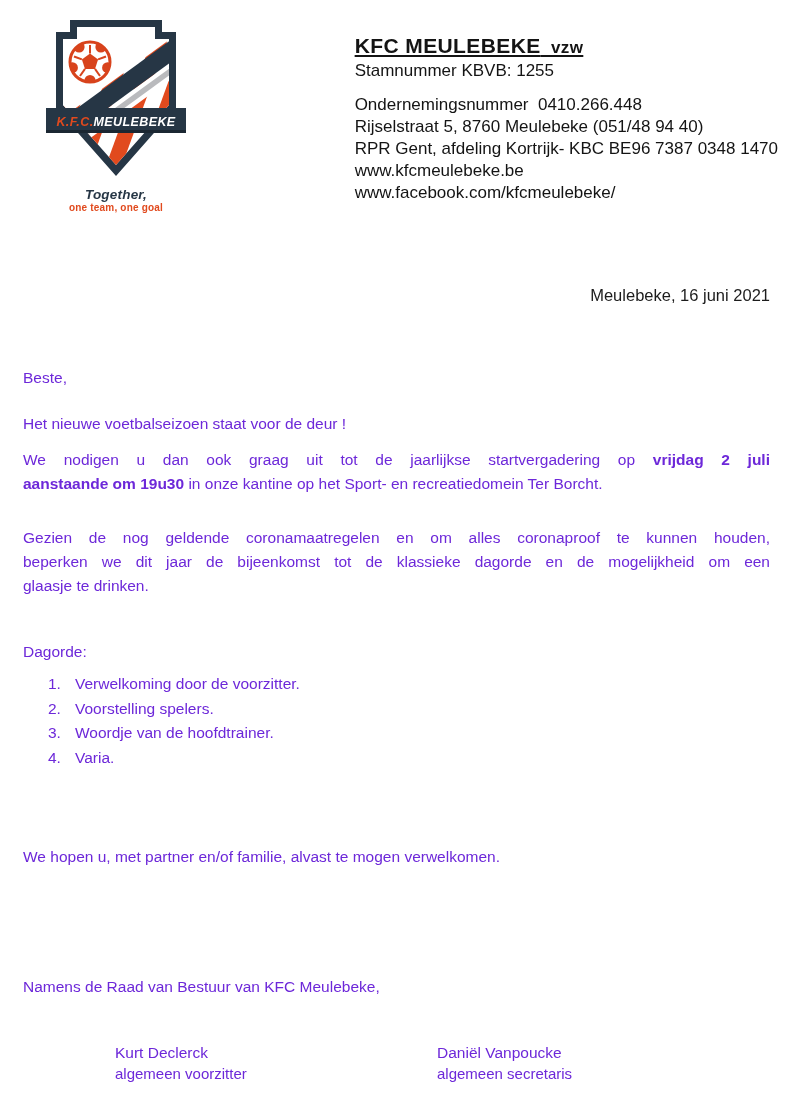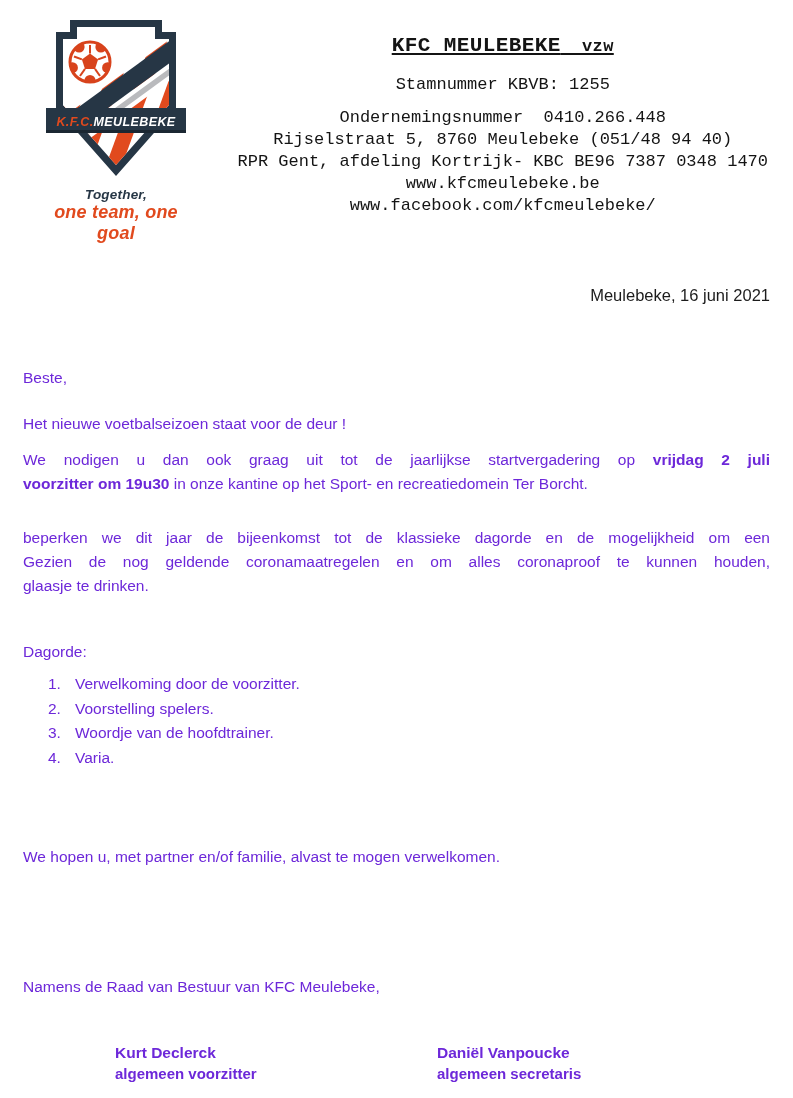--- a/index.html
+++ b/index.html
@@ -12,27 +12,27 @@
     background: #ffffff;
     font-family: "Liberation Sans", sans-serif;
     color: #1c1c1c;
     overflow: hidden;
   }
 
   
   .logo { position: absolute; left: 45px; top: 12px; width: 142px; text-align: center; }
   .logo svg { display: block; margin: 0 auto; }
   .slogan1 { font-weight: bold; font-style: italic; font-size: 13.5px; color: #263645; margin-top: 5px; letter-spacing: .2px; text-align: center; }
-  .slogan2 { font-weight: bold; font-style: italic; font-size: 18px; color: #e14a1e; letter-spacing: .2px; }
+  .slogan2 { font-weight: bold; font-size: 10px; color: #e14a1e; letter-spacing: .2px; }
 
   
-  .hdr { position: absolute; top: 34px; right: 25px; text-align: center; font-family: Liberation Mono, monospace; color: #141414; }
+  .hdr { position: absolute; top: 34px; right: 15px; text-align: left; font-family: Liberation Sans, sans-serif; color: #141414; }
   .hdr-name { font-size: 21px; font-weight: bold; text-decoration: underline; letter-spacing: .4px; white-space: pre; }
   .hdr-name .vzw { font-size: 17px; }
-  .hdr-stam { font-size: 17px; margin-top: 18px; }
+  .hdr-stam { font-size: 17px; margin-top: 3px; }
   .hdr-info { margin-top: 13px; font-size: 17px; line-height: 22px; }
   .hdr-info div { white-space: pre; }
   .hdr-web { font-size: 17px; line-height: 22px; }
 
   
   .date { position: absolute; top: 286px; right: 23px; font-size: 16.5px; }
 
   
   .letter-body { position: absolute; left: 23px; top: 366px; width: 747px; font-size: 15.5px; line-height: 24px; color: #6d28d9; }
   .salutation { margin-bottom: 22px; }
@@ -41,21 +41,21 @@
   .para-corona { margin-bottom: 42px; }
   .tline { text-align: left; }
   .tline.fill { text-align: justify; text-align-last: justify; }
   .tline .b { font-weight: 700; }
   .agenda-title { margin-bottom: 8px; }
   .agenda { margin-bottom: 75px; }
   .agenda-item { display: flex; line-height: 24.5px; }
   .agenda-num { margin-left: 25px; width: 27px; flex: 0 0 27px; }
   .closing { margin-bottom: 106px; }
   .signoff { margin-bottom: 42px; }
-  .sig-row { display: flex; font-weight: bold; }
+  .sig-row { display: flex; }
   .sig-col { }
   .sig-col.first { margin-left: 92px; width: 322px; flex: 0 0 322px; }
   .sig-name { font-size: 15.5px; line-height: 24px; }
   .sig-title { font-size: 15px; line-height: 17px; }
 </style>
 </head>
 <body>
 
 <div class="page">
 
@@ -136,25 +136,25 @@
   </div>
 
   <div class="date">Meulebeke, 16 juni 2021</div>
 
   <div class="letter-body">
     <div class="salutation">Beste,</div>
     <div class="intro">Het nieuwe voetbalseizoen staat voor de deur !</div>
 
     <div class="para-invite">
         <div class="tline fill"><span>We nodigen u dan ook graag uit tot de jaarlijkse startvergadering op </span><span class="b">vrijdag 2 juli</span></div>
-        <div class="tline"><span class="b">voorzitter om 19u30</span><span> in onze kantine op het Sport- en recreatiedomein Ter Borcht.</span></div>
+        <div class="tline"><span class="b">aanstaande om 19u30</span><span> in onze kantine op het Sport- en recreatiedomein Ter Borcht.</span></div>
       </div>
     <div class="para-corona">
+        <div class="tline fill"><span>Gezien de nog geldende coronamaatregelen en om alles coronaproof te kunnen houden,</span></div>
         <div class="tline fill"><span>beperken we dit jaar de bijeenkomst tot de klassieke dagorde en de mogelijkheid om een</span></div>
-        <div class="tline fill"><span>Gezien de nog geldende coronamaatregelen en om alles coronaproof te kunnen houden,</span></div>
         <div class="tline"><span>glaasje te drinken.</span></div>
       </div>
 
     <div class="agenda-title">Dagorde:</div>
     <div class="agenda">
       <div class="agenda-item">
         <span class="agenda-num">1.</span>
         <span class="agenda-txt">Verwelkoming door de voorzitter.</span>
       </div>
       <div class="agenda-item">

